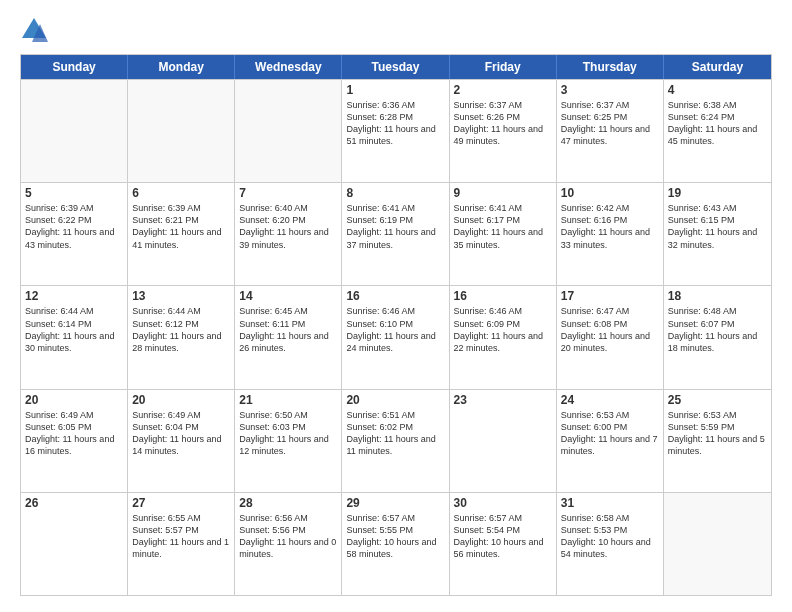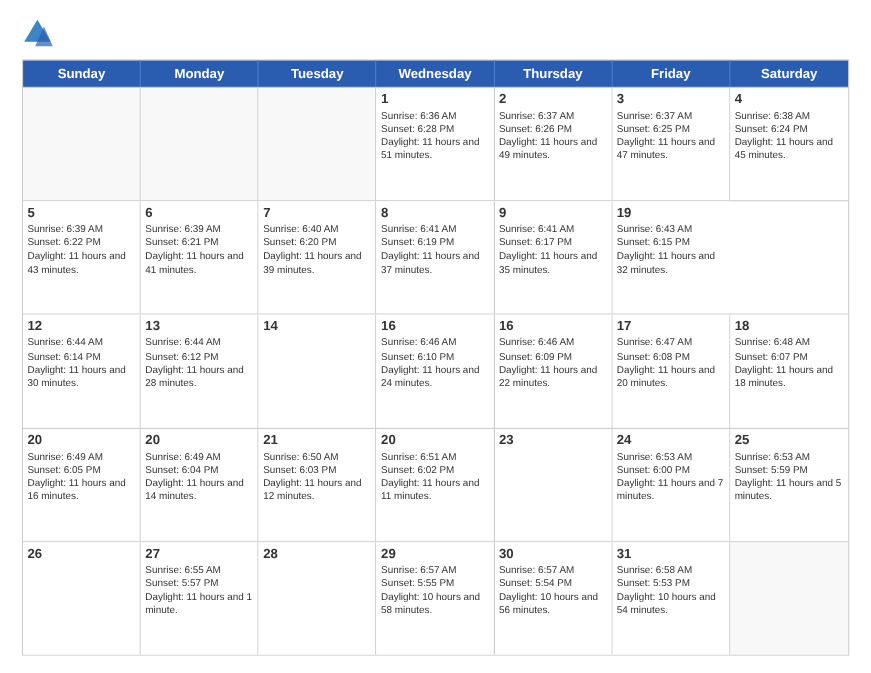--- a/index.html
+++ b/index.html
@@ -123,24 +123,24 @@
     <div class="title-block">
       <div class="month-title"></div>
       <div class="location"></div>
     </div>
   </div>
 
   <div class="calendar">
     <div class="cal-header">
     <div class="cal-header-cell">Sunday</div>
         <div class="cal-header-cell">Monday</div>
+        <div class="cal-header-cell">Wednesday</div>
         <div class="cal-header-cell">Tuesday</div>
-        <div class="cal-header-cell">Wednesday</div>
+        <div class="cal-header-cell">Friday</div>
         <div class="cal-header-cell">Thursday</div>
-        <div class="cal-header-cell">Friday</div>
         <div class="cal-header-cell">Saturday</div>
       </div>
     <div class="cal-body">
     <div class="cal-row">
           <div class="cal-cell empty"></div>
           <div class="cal-cell empty"></div>
           <div class="cal-cell empty"></div>
           <div class="cal-cell">
             <span class="day-num">1</span>
             <div class="cell-text">Sunrise: 6:36 AM<br>Sunset: 6:28 PM<br>Daylight: 11 hours and 51 minutes.</div>
@@ -173,35 +173,40 @@
           </div>
           <div class="cal-cell">
             <span class="day-num">8</span>
             <div class="cell-text">Sunrise: 6:41 AM<br>Sunset: 6:19 PM<br>Daylight: 11 hours and 37 minutes.</div>
           </div>
           <div class="cal-cell">
             <span class="day-num">9</span>
             <div class="cell-text">Sunrise: 6:41 AM<br>Sunset: 6:17 PM<br>Daylight: 11 hours and 35 minutes.</div>
           </div>
           <div class="cal-cell">
+            <span class="day-num">10</span>
+            <div class="cell-text">Sunrise: 6:42 AM<br>Sunset: 6:16 PM<br>Daylight: 11 hours and 33 minutes.</div>
+          </div>
+          <div class="cal-cell">
             <span class="day-num">19</span>
             <div class="cell-text">Sunrise: 6:43 AM<br>Sunset: 6:15 PM<br>Daylight: 11 hours and 32 minutes.</div>
           </div>
         </div>
         <div class="cal-row">
           <div class="cal-cell">
             <span class="day-num">12</span>
             <div class="cell-text">Sunrise: 6:44 AM<br>Sunset: 6:14 PM<br>Daylight: 11 hours and 30 minutes.</div>
           </div>
           <div class="cal-cell">
             <span class="day-num">13</span>
             <div class="cell-text">Sunrise: 6:44 AM<br>Sunset: 6:12 PM<br>Daylight: 11 hours and 28 minutes.</div>
           </div>
           <div class="cal-cell">
             <span class="day-num">14</span>
+            <div class="cell-text">Sunrise: 6:45 AM<br>Sunset: 6:11 PM<br>Daylight: 11 hours and 26 minutes.</div>
           </div>
           <div class="cal-cell">
             <span class="day-num">16</span>
             <div class="cell-text">Sunrise: 6:46 AM<br>Sunset: 6:10 PM<br>Daylight: 11 hours and 24 minutes.</div>
           </div>
           <div class="cal-cell">
             <span class="day-num">16</span>
             <div class="cell-text">Sunrise: 6:46 AM<br>Sunset: 6:09 PM<br>Daylight: 11 hours and 22 minutes.</div>
           </div>
           <div class="cal-cell">
@@ -245,20 +250,21 @@
         <div class="cal-row">
           <div class="cal-cell">
             <span class="day-num">26</span>
           </div>
           <div class="cal-cell">
             <span class="day-num">27</span>
             <div class="cell-text">Sunrise: 6:55 AM<br>Sunset: 5:57 PM<br>Daylight: 11 hours and 1 minute.</div>
           </div>
           <div class="cal-cell">
             <span class="day-num">28</span>
+            <div class="cell-text">Sunrise: 6:56 AM<br>Sunset: 5:56 PM<br>Daylight: 11 hours and 0 minutes.</div>
           </div>
           <div class="cal-cell">
             <span class="day-num">29</span>
             <div class="cell-text">Sunrise: 6:57 AM<br>Sunset: 5:55 PM<br>Daylight: 10 hours and 58 minutes.</div>
           </div>
           <div class="cal-cell">
             <span class="day-num">30</span>
             <div class="cell-text">Sunrise: 6:57 AM<br>Sunset: 5:54 PM<br>Daylight: 10 hours and 56 minutes.</div>
           </div>
           <div class="cal-cell">

